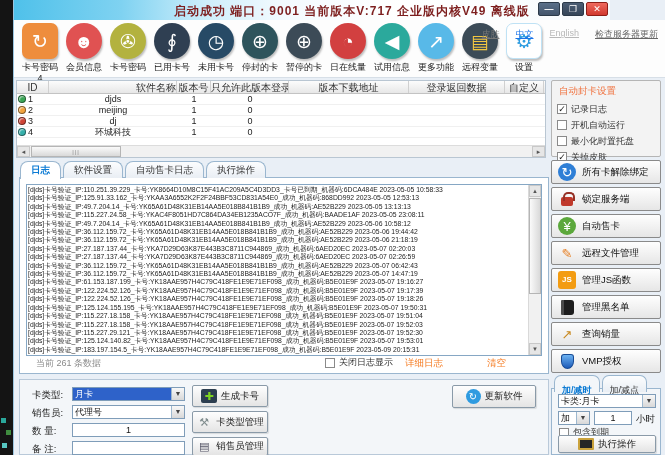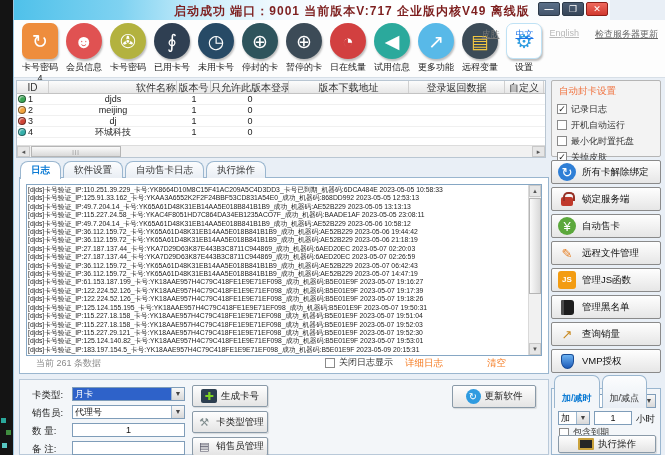--- a/index.html
+++ b/index.html
@@ -89,21 +89,21 @@
 
   
   .css-lock { width:12px; height:9px; background:#c0392b; border-radius:2px; position:relative; margin-top:5px; }
   .css-lock::before { content:""; position:absolute; left:2px; top:-5px; width:8px; height:7px; border:2px solid #963126; border-bottom:none; border-radius:5px 5px 0 0; }
   .css-book { width:13px; height:15px; background:#1d1d1d; border-left:3px solid #4a4a4a; border-radius:1px 3px 3px 1px; }
   .css-shield { width:13px; height:15px; background:linear-gradient(#6db3f2,#1e5bb8); border-radius:3px 3px 50% 50%; border:1px solid #174a94; }
   .css-board { width:16px; height:12px; background:#262626; border:2px solid #caa23c; border-radius:1px; }
 
   
   .adj-tabs { position:absolute; left:540px; top:375px; display:flex; gap:2px; z-index:3; }
-  .atab { height:14px; padding:16px 7px; font-size:9px; line-height:13px; background:linear-gradient(#fcfdfe,#e9eef4); border:1px solid #9ab6cf; border-bottom:none; border-radius:7px 7px 0 0; color:#333; cursor:pointer; }
+  .atab { height:14px; padding:8px 7px; font-size:9px; line-height:13px; background:linear-gradient(#fcfdfe,#e9eef4); border:1px solid #9ab6cf; border-bottom:none; border-radius:7px 7px 0 0; color:#333; cursor:pointer; }
   .atab.active { background:#f3f6f9; color:#0c7bd4; font-weight:bold; }
   .adj-box { position:absolute; left:537px; top:388px; width:110px; height:67px; background:#f3f6f9; border:1px solid #9ab6cf; z-index:2; }
   .adj-box .sel,.adj-box .inp { position:absolute; }
   .exec-btn { position:absolute; left:6px; top:46px; width:98px; height:18px; }
 </style>
 </head>
 <body>
 
 <div class="desk-dot" style="left:1px;top:418px;background:#2aa79b;"></div>
 <div class="desk-dot" style="left:6px;top:430px;background:#3f8c3f;"></div>

